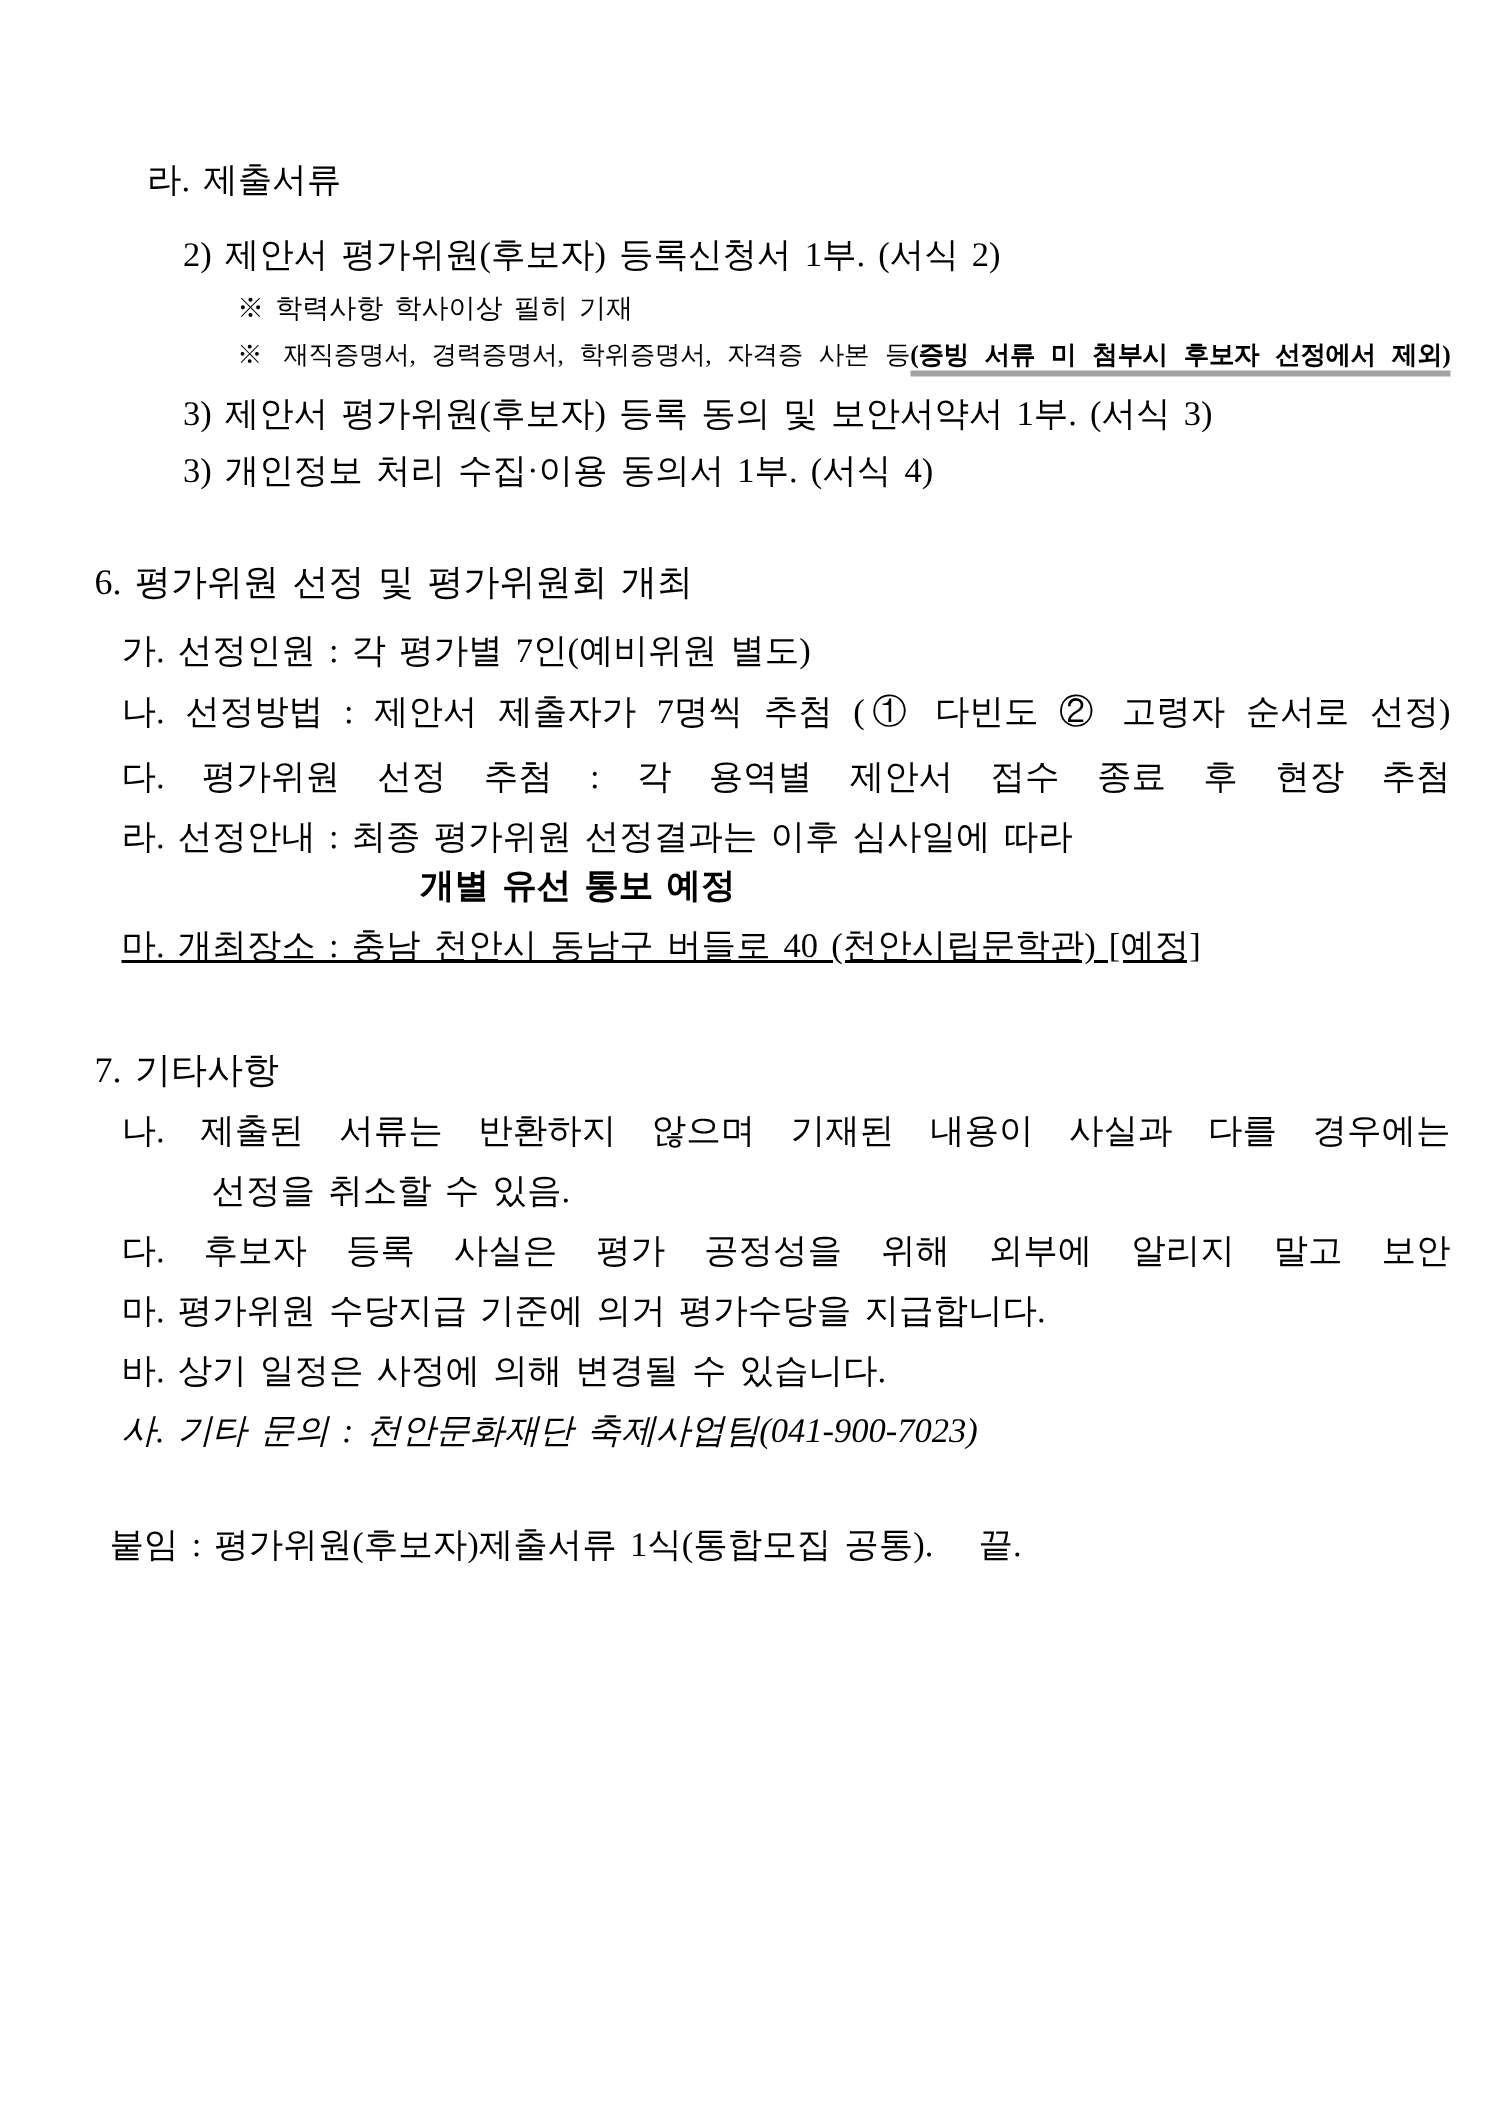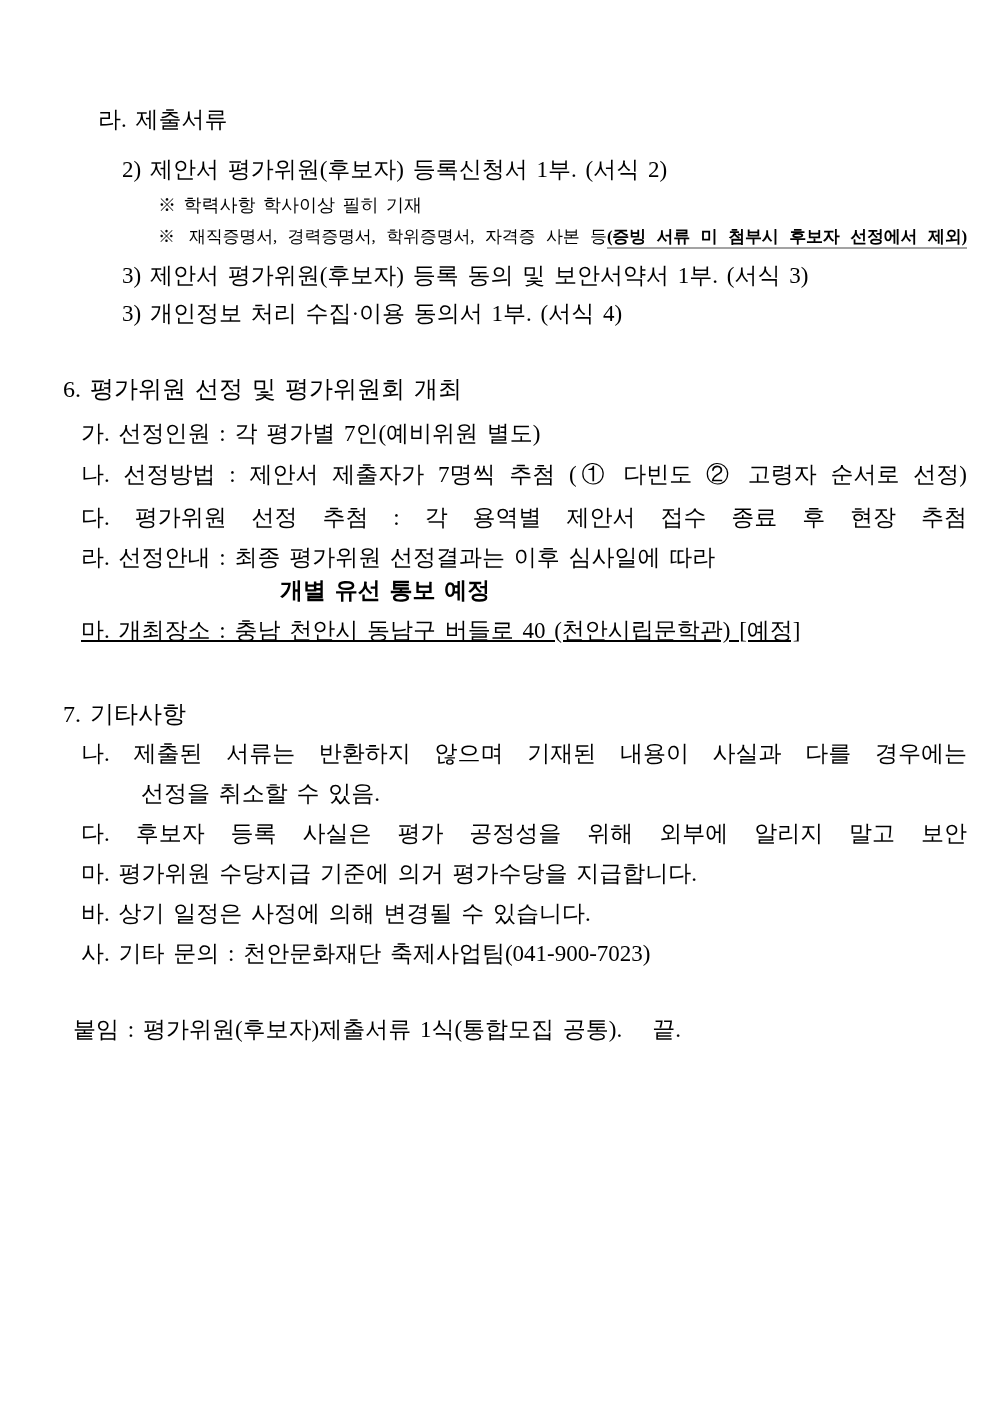--- a/index.html
+++ b/index.html
@@ -27,21 +27,21 @@
     font-weight: normal;
   }
   .note {
     font-size: 18px;
     line-height: 26px;
   }
   .note-sm { font-size: 17px; letter-spacing: -0.2px; }
   .bold { font-weight: bold; }
   .emph {
     font-weight: bold;
-    border-bottom: 2px solid #a3a3a3;
+    border-bottom: 4px solid #a3a3a3;
     padding-bottom: 1px;
   }
   .just { text-align: justify; text-align-last: justify; }
   
   .ind-d    { margin-left: 35px; }   
   .ind-num  { margin-left: 59px; }   
   .ind-note { margin-left: 95px; }   
   .ind-ga   { margin-left: 18px; }   
   .ind-mid  { margin-left: 217px; }  
   .ind-cont { margin-left: 78px; }   
@@ -52,21 +52,21 @@
   .mb13 { margin-bottom: 13px; }
   .mb6  { margin-bottom: 6px; }
   .mb10 { margin-bottom: 10px; }
   .mb42 { margin-bottom: 42px; }
   .mb12 { margin-bottom: 12px; }
   .mb9  { margin-bottom: 9px; }
   .mb11 { margin-bottom: 11px; }
   .mb1  { margin-bottom: 1px; }
   .mb50 { margin-bottom: 50px; text-decoration: underline; }
   .mb7  { margin-bottom: 7px; }
-  .mb44 { margin-bottom: 44px; }
+  .mb44 { margin-bottom: 44px; font-style: italic; }
   .end-mark { margin-left: 30px; }
 </style>
 </head>
 <body>
 
 <div class="page">
 
   <div class="line ind-d mb18">라. 제출서류</div>
 
 

